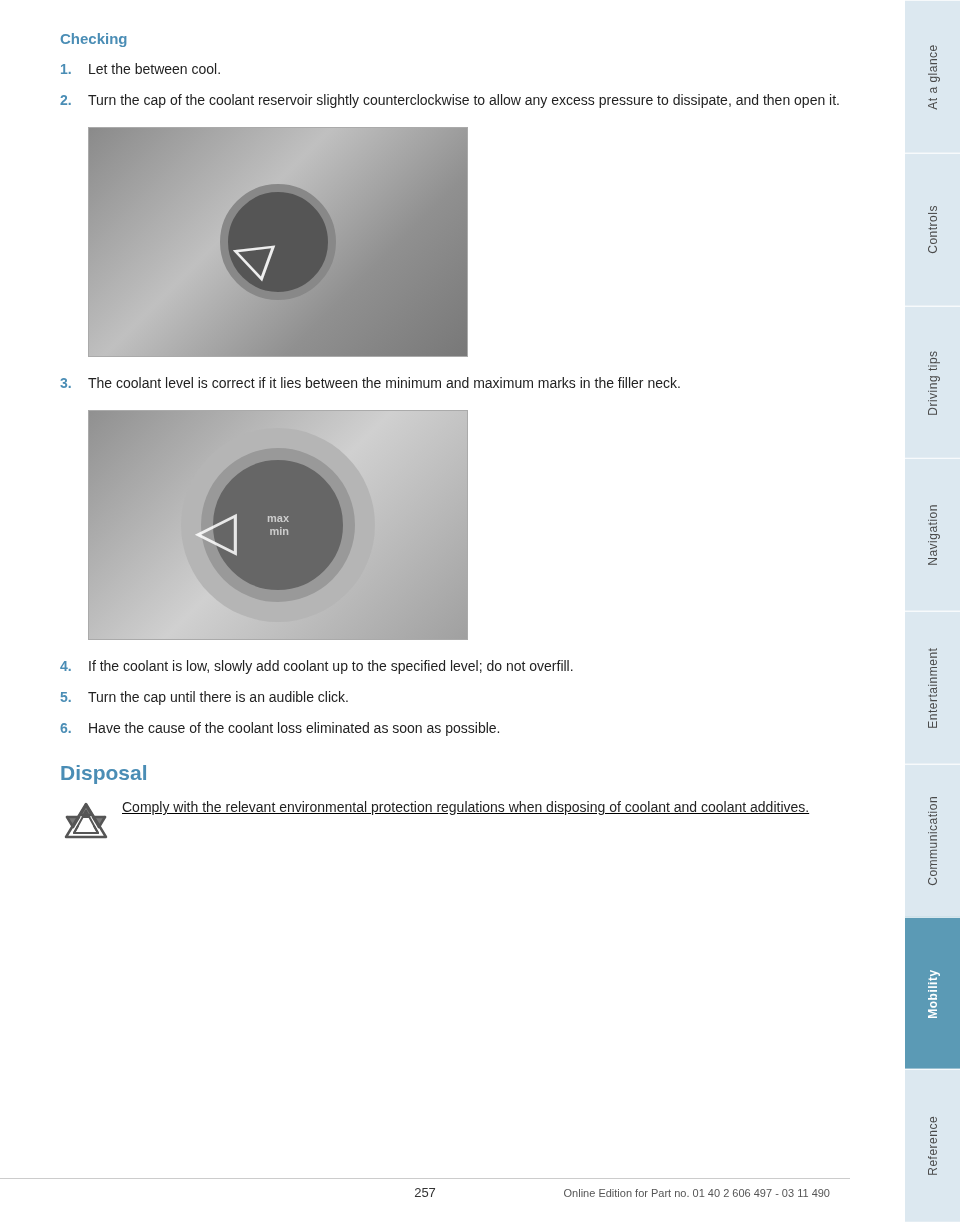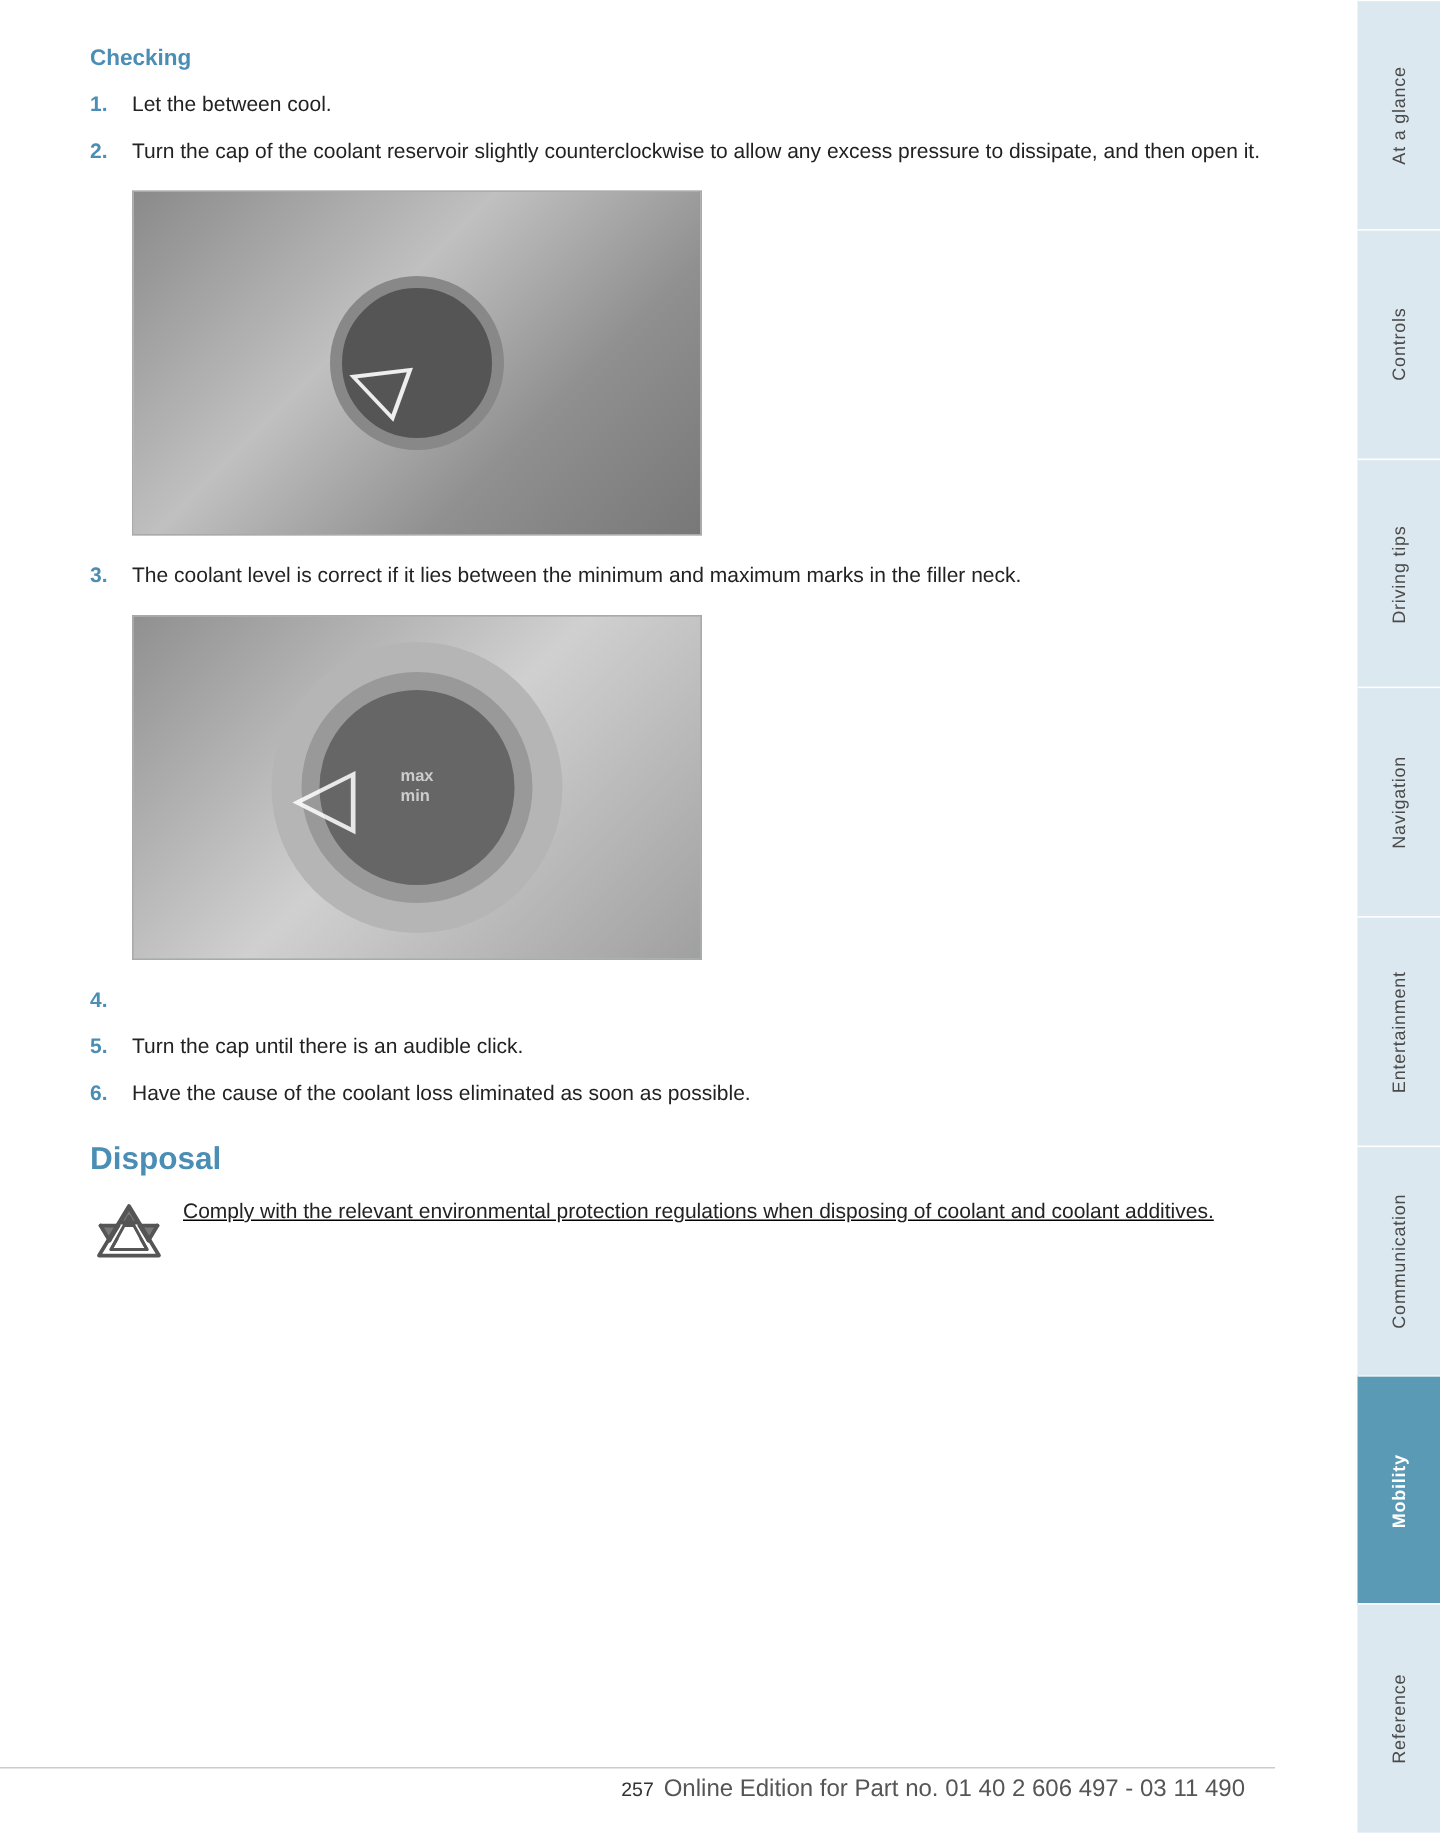--- a/index.html
+++ b/index.html
@@ -173,21 +173,21 @@
       font-size: 55px;
       color: rgba(255,255,255,0.85);
     }
 
     
     .inner-label {
       position: absolute;
       top: 50%;
       left: 50%;
       transform: translate(-50%, -50%);
-      text-align: left;
+      text-align: right;
       color: #cccccc;
       font-size: 11px;
       font-weight: bold;
       z-index: 2;
       line-height: 1.2;
     }
 
     
     .disposal-section {
       margin-top: 22px;
@@ -235,21 +235,21 @@
 
     .page-number {
       font-size: 13px;
       color: #333333;
       position: absolute;
       left: 50%;
       transform: translateX(-50%);
     }
 
     .footer-text {
-      font-size: 16px;
+      font-size: 11px;
       color: #555555;
       position: absolute;
       right: 20px;
       text-align: right;
     }
   </style>
 </head>
 <body>
 
 <div class="main-content">
@@ -286,20 +286,21 @@
   <div class="image-container-2">
     <div class="img-sim-2">
       <span class="inner-label">max<br>min</span>
     </div>
   </div>
 
   <ul class="step-list">
 
     <li class="step-item">
       <span class="step-number">4.</span>
+      <span class="step-text">If the coolant is low, slowly add coolant up to the specified level; do not overfill.</span>
     </li>
 
     <li class="step-item">
       <span class="step-number">5.</span>
       <span class="step-text">Turn the cap until there is an audible click.</span>
     </li>
 
     <li class="step-item">
       <span class="step-number">6.</span>
       <span class="step-text">Have the cause of the coolant loss eliminated as soon as possible.</span>

